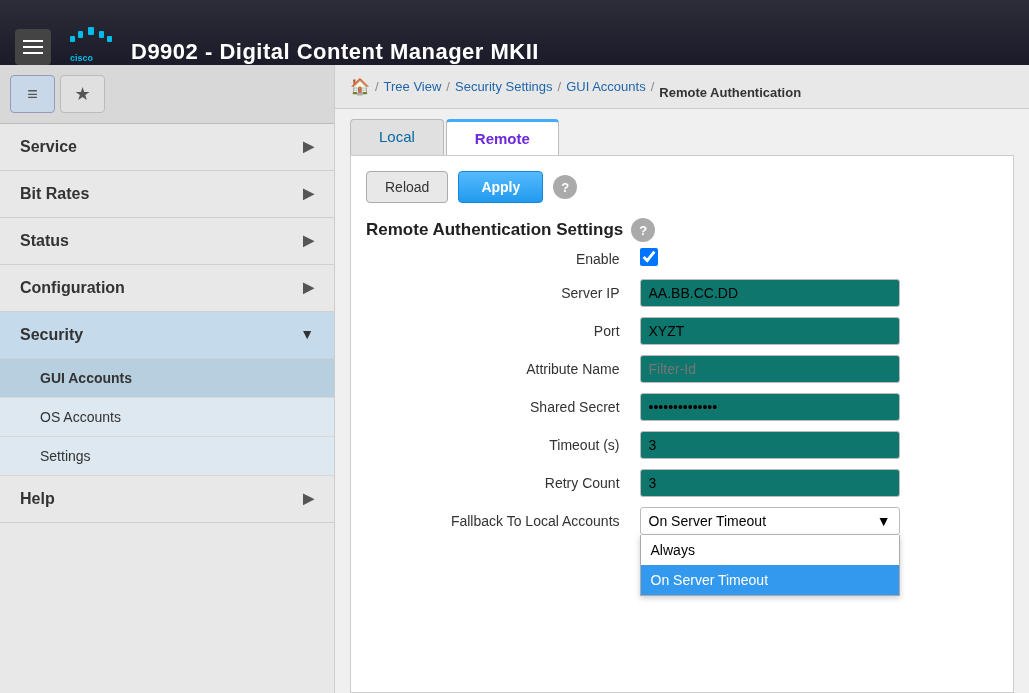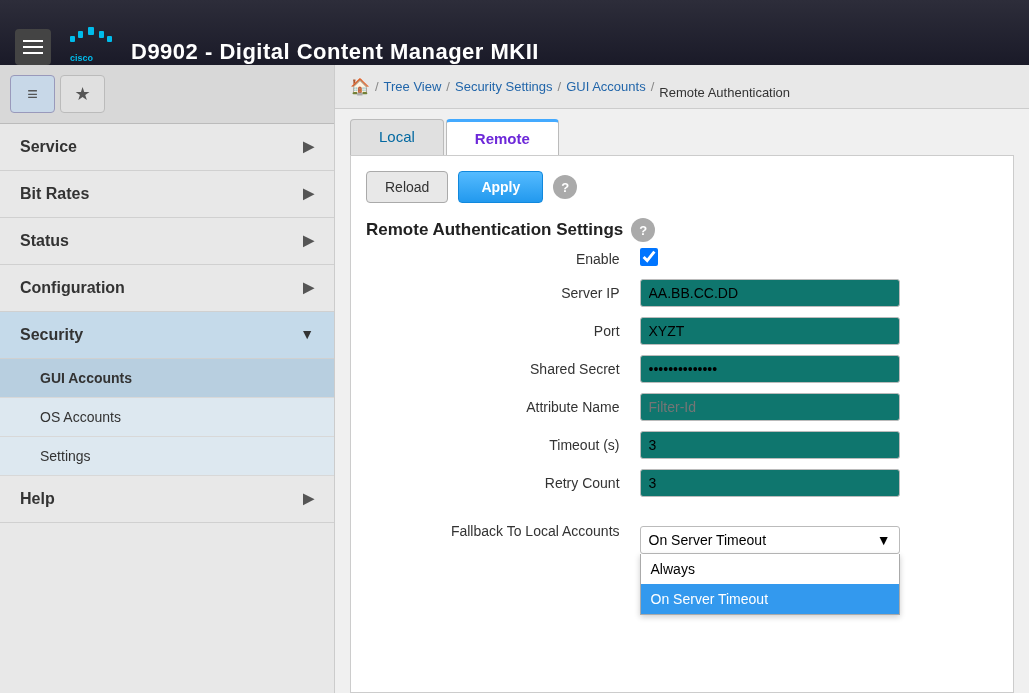--- a/index.html
+++ b/index.html
@@ -137,21 +137,21 @@
       gap: 5px;
       font-size: 13px;
       color: #444;
     }
     .breadcrumb-home {
       font-size: 16px;
       color: #666;
     }
     .breadcrumb-sep { color: #888; }
     .breadcrumb-link { color: #2266aa; cursor: pointer; }
-    .breadcrumb-current { color: #333; font-weight: normal; margin-top: 12px; }
+    .breadcrumb-current { color: #333; font-weight: bold; margin-top: 12px; }
 
     
     .tab-bar {
       display: flex;
       padding: 10px 15px 0 15px;
       background: #f0f0f0;
       gap: 2px;
     }
     .tab {
       padding: 8px 28px;
@@ -258,21 +258,20 @@
     .checkbox-styled {
       width: 18px;
       height: 18px;
       cursor: pointer;
     }
 
     
     .custom-dropdown {
       position: relative;
       width: 260px;
-      margin-top: 19px;
     }
     .custom-dropdown-trigger {
       width: 260px;
       padding: 5px 8px;
       border: 1px solid #bbb;
       border-radius: 3px;
       font-size: 14px;
       background: white;
       display: flex;
       align-items: center;
@@ -417,29 +416,29 @@
               <input type="text" class="form-input" value="AA.BB.CC.DD" style="">
             </td>
           </tr>
           <tr>
             <td class="label-cell">Port</td>
             <td class="input-cell">
               <input type="text" class="form-input" value="XYZT" style="">
             </td>
           </tr>
           <tr>
+            <td class="label-cell">Attribute Name</td>
+            <td class="input-cell">
+              <input type="text" class="form-input" placeholder="Filter-Id" style="">
+            </td>
+          </tr>
+          <tr>
             <td class="label-cell">Shared Secret</td>
             <td class="input-cell">
               <input type="password" class="form-input" value="••••••••••••••" style="">
-            </td>
-          </tr>
-          <tr>
-            <td class="label-cell">Attribute Name</td>
-            <td class="input-cell">
-              <input type="text" class="form-input" placeholder="Filter-Id" style="">
             </td>
           </tr>
           <tr>
             <td class="label-cell">Timeout (s)</td>
             <td class="input-cell">
               <input type="text" class="form-input" value="3" style="">
             </td>
           </tr>
           <tr>
             <td class="label-cell">Retry Count</td>

